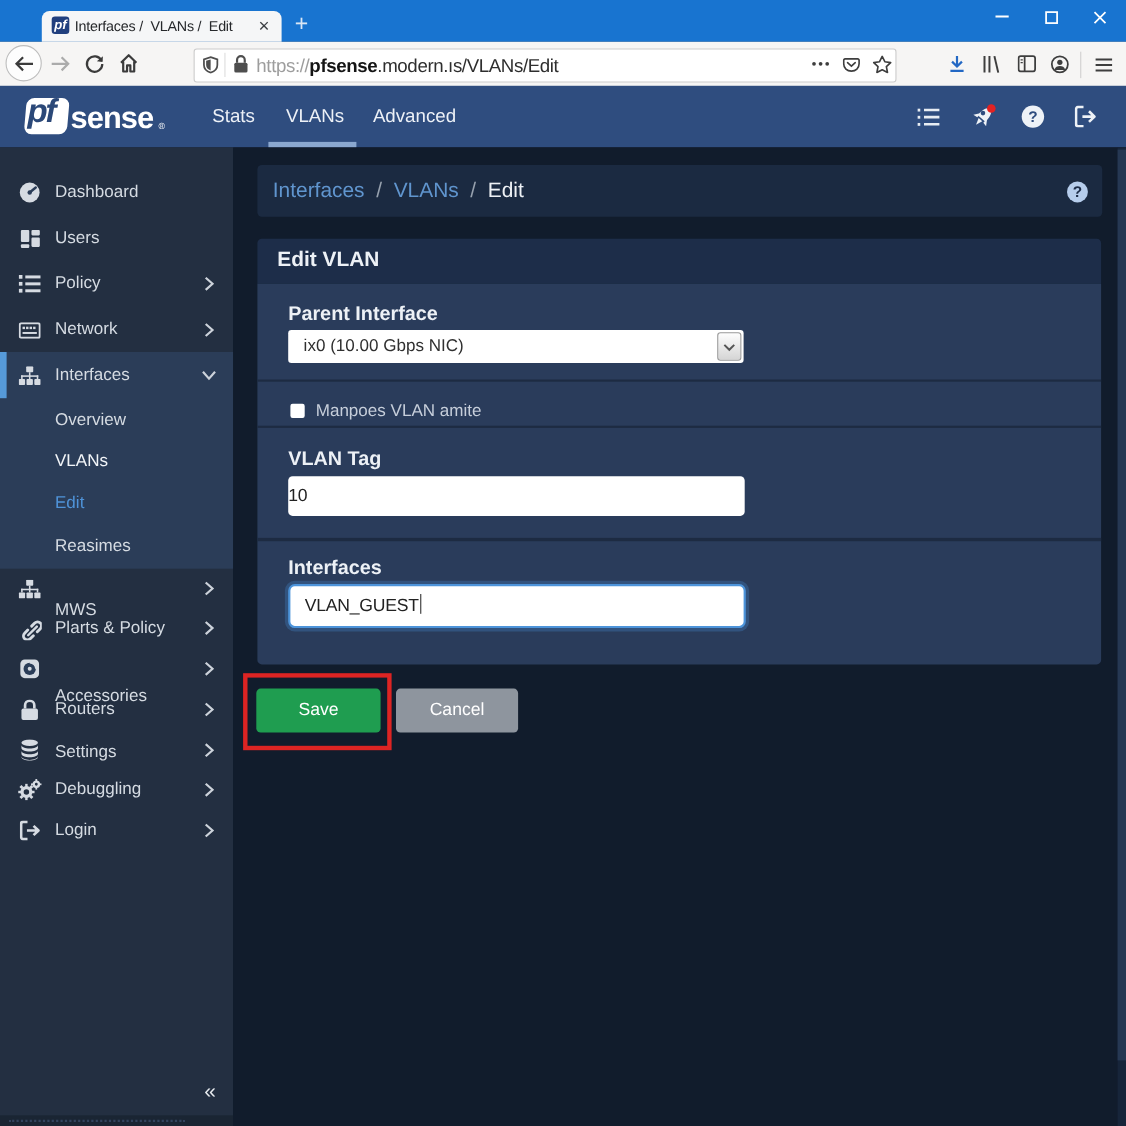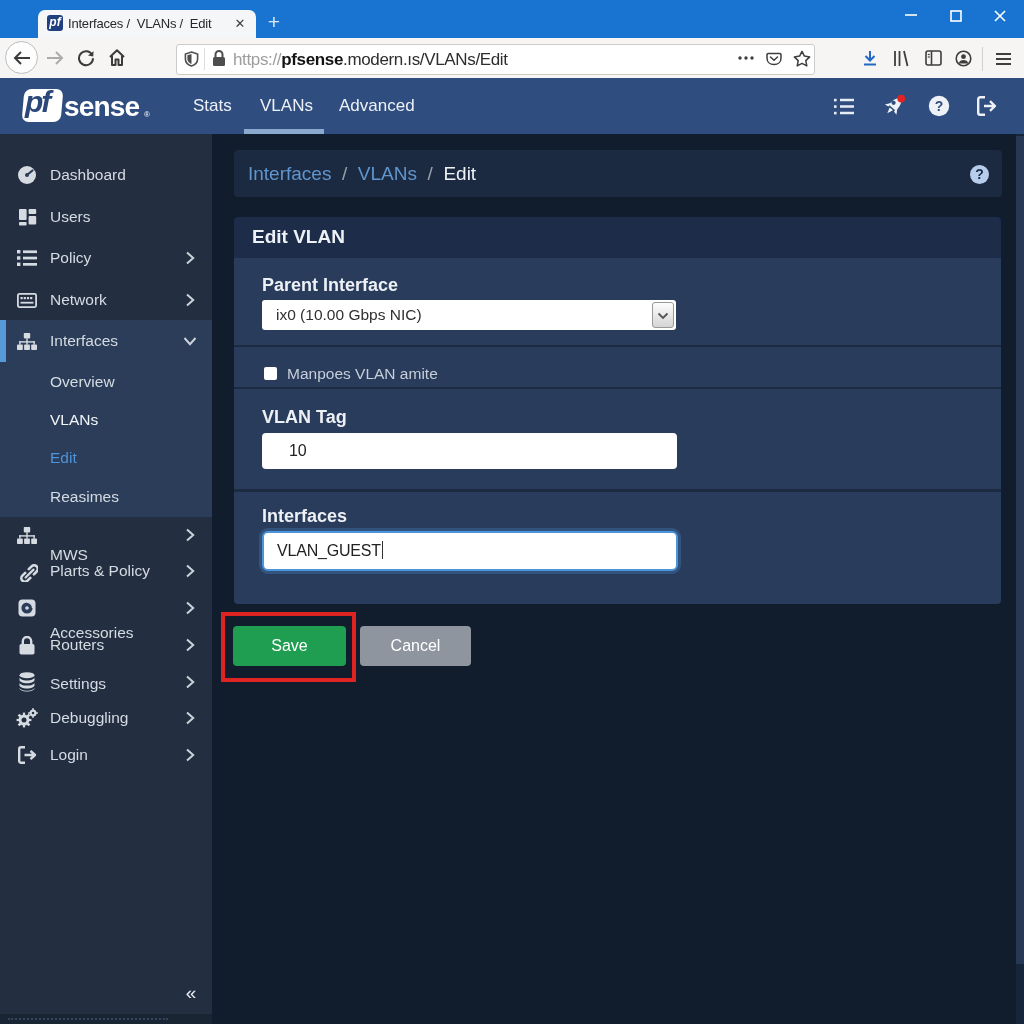--- a/index.html
+++ b/index.html
@@ -387,19 +387,19 @@
 <div class="abs wsel"></div>
 <div class="abs wseltxt">ix0 (10.00 Gbps NIC)</div>
 <div class="abs wselbtn"></div>
 <svg class="abs" style="left:657px;top:312px" width="12" height="8" viewBox="0 0 12 8">
   <path d="M1.5 1.5 L6 6 L10.5 1.5" fill="none" stroke="#555" stroke-width="1.8"></path>
   </svg>
 <div class="abs checkbox"></div>
 <div class="abs chktxt">Manpoes VLAN amite</div>
 <div class="abs flabel" style="top:407px">VLAN Tag</div>
 <div class="abs winput1"></div>
-<div class="abs intxt" style="left:289px;top:433px;height:37px;line-height:36px">10</div>
+<div class="abs intxt" style="left:262px;top:433px;height:37px;line-height:36px">10</div>
 <div class="abs flabel" style="top:506px">Interfaces</div>
 <div class="abs winput2"></div>
 <div class="abs intxt" style="left:277px;top:531px;height:24px;line-height:40px">VLAN_GUEST<span style="display:inline-block;width:1.5px;height:18px;background:#333;vertical-align:-3px;margin-left:1px"></span></div>
 <div class="abs redbox"></div>
 <div class="abs btn save">Save</div>
 <div class="abs btn cancel">Cancel</div>
 
 </body></html>

